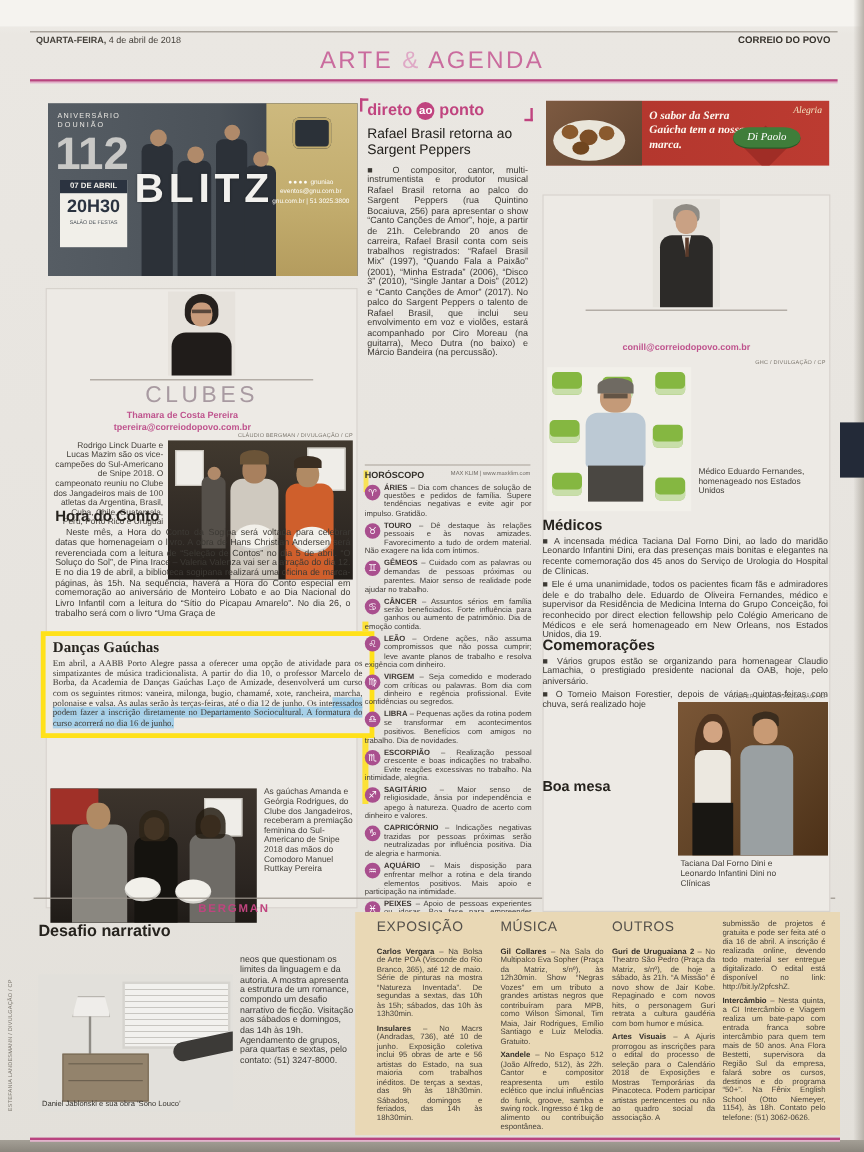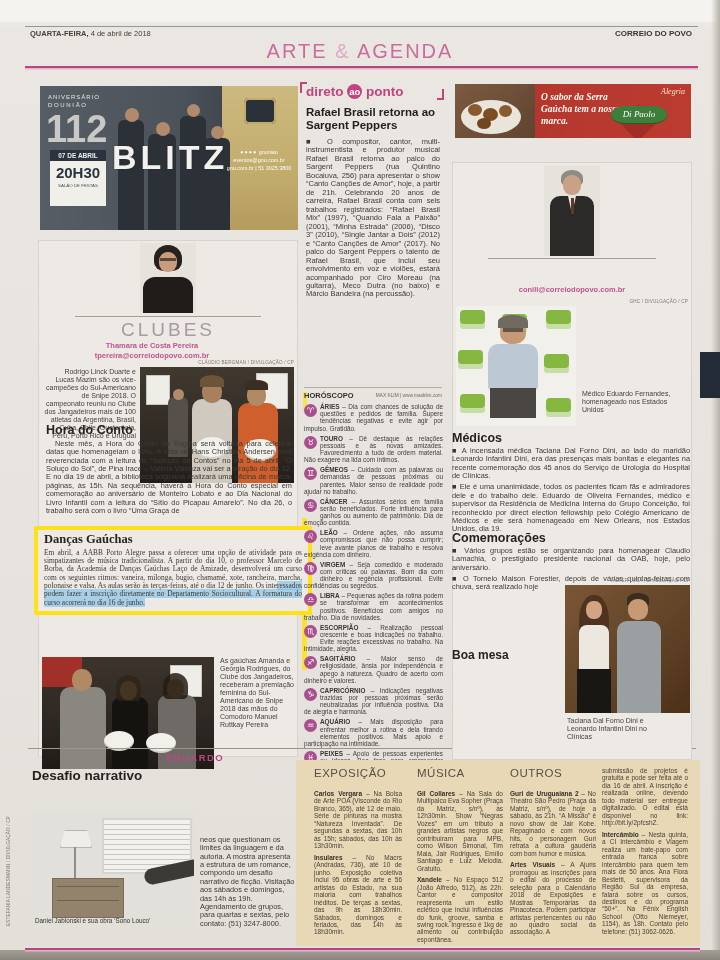--- a/index.html
+++ b/index.html
@@ -139,45 +139,45 @@
     <div class="abs" style="left:116px;top:38px;width:38px;height:74px;background:#6e6b66;border-radius:9px 9px 0 0;"></div>
     <div class="abs" style="left:125px;top:22px;width:17px;height:19px;background:#ad8463;border-radius:45%;"></div>
     <div class="abs" style="left:121px;top:16px;width:25px;height:26px;background:#241c12;border-radius:50% 50% 20% 20%;opacity:.85;"></div>
     <div class="plate" style="left:62px;top:74px;width:30px;height:20px;"></div>
     <div class="plate" style="left:104px;top:76px;width:30px;height:20px;"></div>
   </div>
   <div class="abs cap" style="left:220px;top:657px;width:74px;">As gaúchas Amanda e Geórgia Rodrigues, do Clube dos Jangadeiros, receberam a premiação feminina do Sul-Americano de Snipe 2018 das mãos do Comodoro Manuel Ruttkay Pereira</div>
 
   <div class="abs rule" style="left:28px;right:24px;top:748px;"></div>
 
-  <div class="abs" style="left:60px;top:752px;width:270px;text-align:center;font-size:9.5px;font-weight:bold;letter-spacing:1.5px;color:#c0447f;">EDUARDO</div>
+  <div class="abs" style="left:60px;top:752px;width:270px;text-align:center;font-size:9.5px;font-weight:bold;letter-spacing:1.5px;color:#c0447f;">BERGMAN</div>
   <div class="abs" style="left:32px;top:768px;font-weight:bold;font-size:13.5px;color:#26231e;">Desafio narrativo</div>
 
   <div class="abs" style="left:32px;top:812px;width:162px;height:114px;background:#e2e0db;overflow:hidden;">
     <div class="abs" style="left:70px;top:6px;width:86px;height:52px;background:repeating-linear-gradient(180deg,#f2f1ee 0 4px,#c8c6c1 4px 5px);border:2px solid #d6d4cf;"></div>
     <div class="abs" style="left:28px;top:18px;width:30px;height:16px;background:#efedea;border:1px solid #b9b6b0;clip-path:polygon(15% 0,85% 0,100% 100%,0 100%);"></div>
     <div class="abs" style="left:42px;top:35px;width:2px;height:32px;background:#8f8c86;"></div>
     <div class="abs" style="left:20px;top:66px;width:70px;height:38px;background:#93836c;border:1px solid #7a6c57;">
       <div style="position:absolute;left:4px;top:7px;right:4px;border-top:1px solid #6d6150;"></div>
       <div style="position:absolute;left:4px;top:21px;right:4px;border-top:1px solid #6d6150;"></div>
     </div>
     <div class="abs" style="left:112px;top:52px;width:58px;height:16px;background:#3c3a37;transform:rotate(-12deg);border-radius:8px;"></div>
     <div class="abs" style="left:3px;bottom:2px;font-size:6.3px;color:#35322d;">Daniel Jablonski e sua obra ‘Sono Louco’</div>
   </div>
   <div class="abs cr" style="left:6px;top:812px;height:114px;writing-mode:vertical-rl;transform:rotate(180deg);">ESTEFANIA LANDESMANN / DIVULGAÇÃO / CP</div>
-  <div class="abs bt" style="left:200px;top:836px;width:96px;text-align:left;">neos que questionam os limites da linguagem e da autoria. A mostra apresenta a estrutura de um romance, compondo um desafio narrativo de ficção. Visitação aos sábados e domingos, das 14h às 19h. Agendamento de grupos, para quartas e sextas, pelo contato: (51) 3247-8000.</div>
+  <div class="abs bt" style="left:200px;top:796px;width:96px;text-align:left;">neos que questionam os limites da linguagem e da autoria. A mostra apresenta a estrutura de um romance, compondo um desafio narrativo de ficção. Visitação aos sábados e domingos, das 14h às 19h. Agendamento de grupos, para quartas e sextas, pelo contato: (51) 3247-8000.</div>
 
   <div class="abs" style="left:306px;top:84px;width:134px;color:#c0447f;font-weight:bold;font-size:13.5px;">
     <span style="position:absolute;left:-6px;top:-2px;width:5px;height:9px;border-left:2px solid #c0447f;border-top:2px solid #c0447f;"></span>
     <span>direto</span>
     <span style="display:inline-block;background:#c0447f;color:#fff;border-radius:50%;font-size:9.5px;width:15px;height:15px;line-height:15px;text-align:center;vertical-align:1px;">ao</span>
     <span>ponto</span>
     <span style="position:absolute;right:-4px;bottom:-1px;width:5px;height:9px;border-right:2px solid #c0447f;border-bottom:2px solid #c0447f;"></span>
   </div>
-  <div class="abs" style="left:306px;top:106px;width:132px;font-size:11.5px;font-weight:bold;line-height:1.15;color:#23211d;">Rafael Brasil retorna ao Sargent Peppers</div>
+  <div class="abs" style="left:306px;top:106px;width:132px;font-size:11.5px;font-weight:normal;line-height:1.15;color:#23211d;">Rafael Brasil retorna ao Sargent Peppers</div>
   <div class="abs bt" style="left:306px;top:138px;width:134px;font-size:7.5px;">■ O compositor, cantor, multi-instrumentista e produtor musical Rafael Brasil retorna ao palco do Sargent Peppers (rua Quintino Bocaiuva, 256) para apresentar o show “Canto Canções de Amor”, hoje, a partir de 21h. Celebrando 20 anos de carreira, Rafael Brasil conta com seis trabalhos registrados: “Rafael Brasil Mix” (1997), “Quando Fala a Paixão” (2001), “Minha Estrada” (2006), “Disco 3” (2010), “Single Jantar a Dois” (2012) e “Canto Canções de Amor” (2017). No palco do Sargent Peppers o talento de Rafael Brasil, que inclui seu envolvimento em voz e violões, estará acompanhado por Ciro Moreau (na guitarra), Meco Dutra (no baixo) e Márcio Bandeira (na percussão).</div>
 
   <div class="abs rule" style="left:304px;top:387px;width:138px;border-color:#b3ada4;"></div>
   <div class="abs" style="left:304px;top:391px;font-size:7.5px;font-weight:bold;color:#33302a;">HORÓSCOPO</div>
   <div class="abs" style="left:340px;top:393px;width:102px;text-align:right;font-size:4.8px;color:#6d6862;">MAX KLIM | www.maxklim.com</div>
   <div class="abs" style="left:304px;top:403px;width:139px;">
     <div class="hitem"><span class="hicon">♈</span><b>ÁRIES</b> <span>– Dia com chances de solução de questões e pedidos de família. Supere tendências negativas e evite agir por impulso. Gratidão.</span></div>
     <div class="hitem"><span class="hicon">♉</span><b>TOURO</b> <span>– Dê destaque às relações pessoais e às novas amizades. Favorecimento a tudo de ordem material. Não exagere na lida com íntimos.</span></div>
     <div class="hitem"><span class="hicon">♊</span><b>GÊMEOS</b> <span>– Cuidado com as palavras ou demandas de pessoas próximas ou parentes. Maior senso de realidade pode ajudar no trabalho.</span></div>
     <div class="hitem"><span class="hicon">♋</span><b>CÂNCER</b> <span>– Assuntos sérios em família serão beneficiados. Forte influência para ganhos ou aumento de patrimônio. Dia de emoção contida.</span></div>

